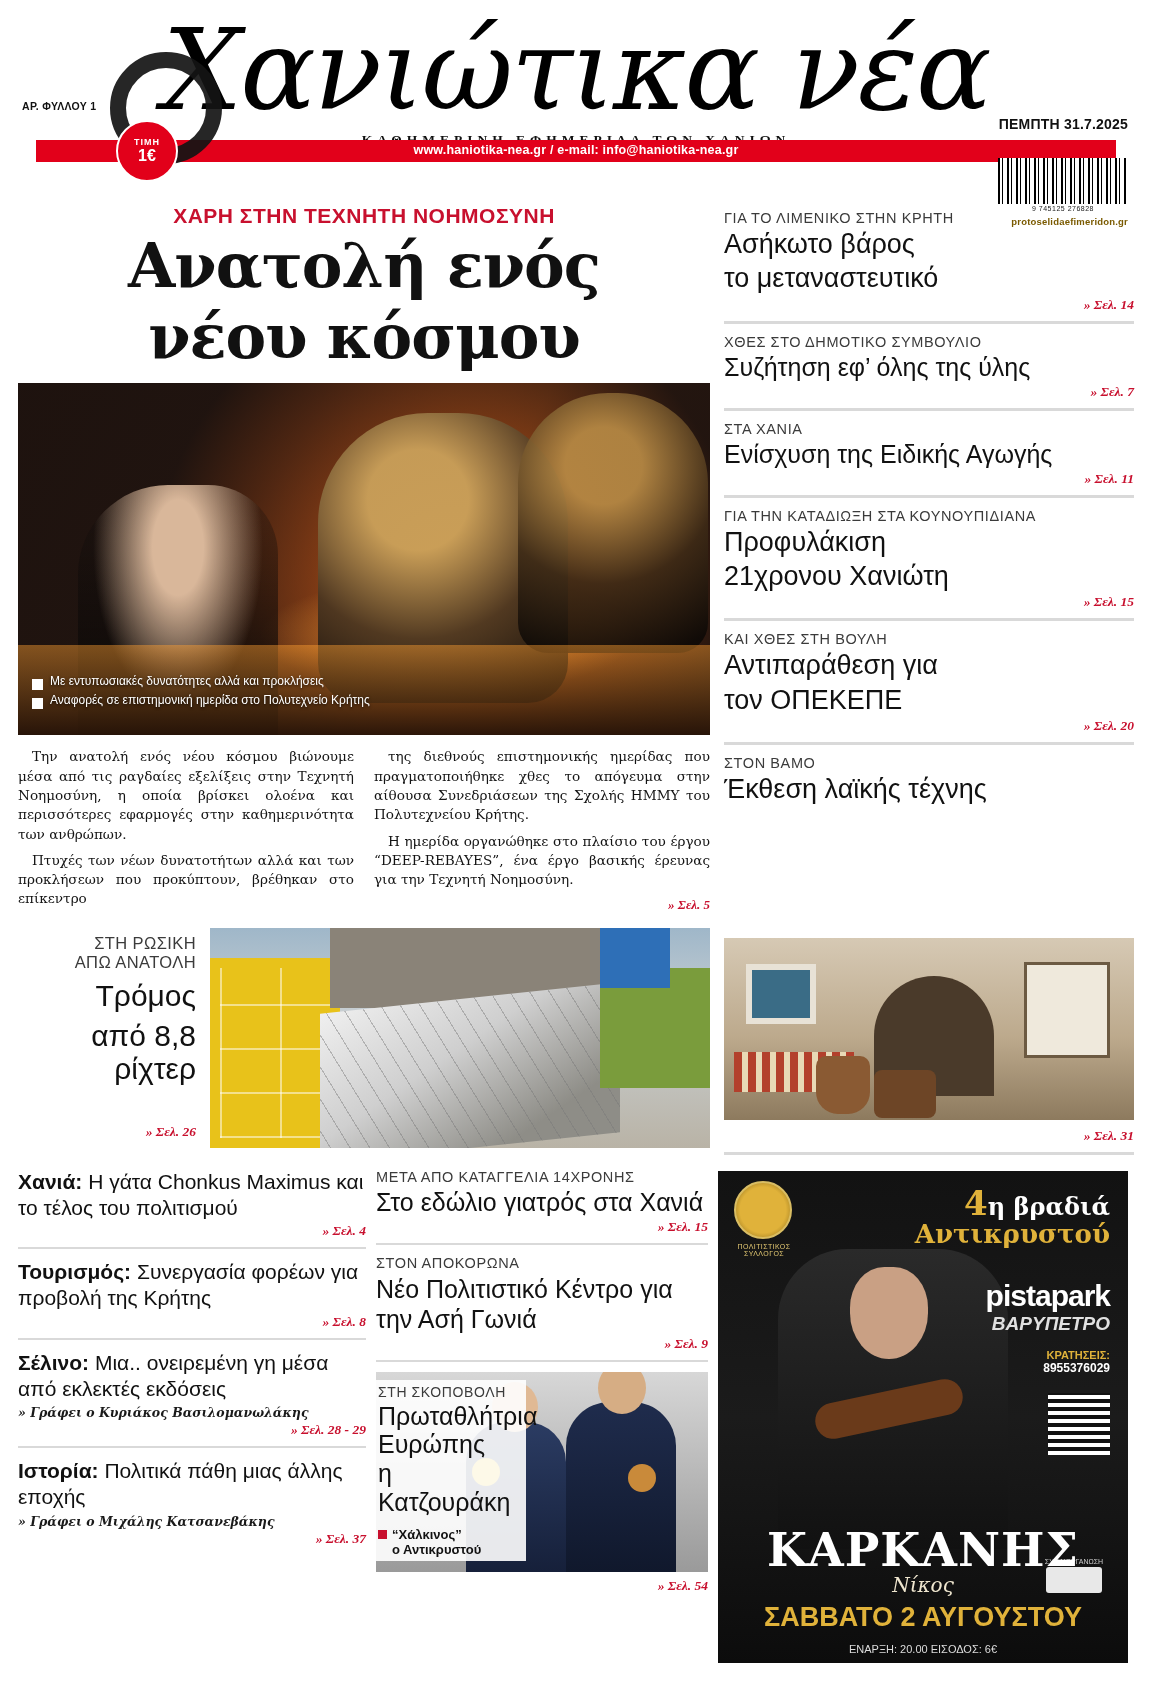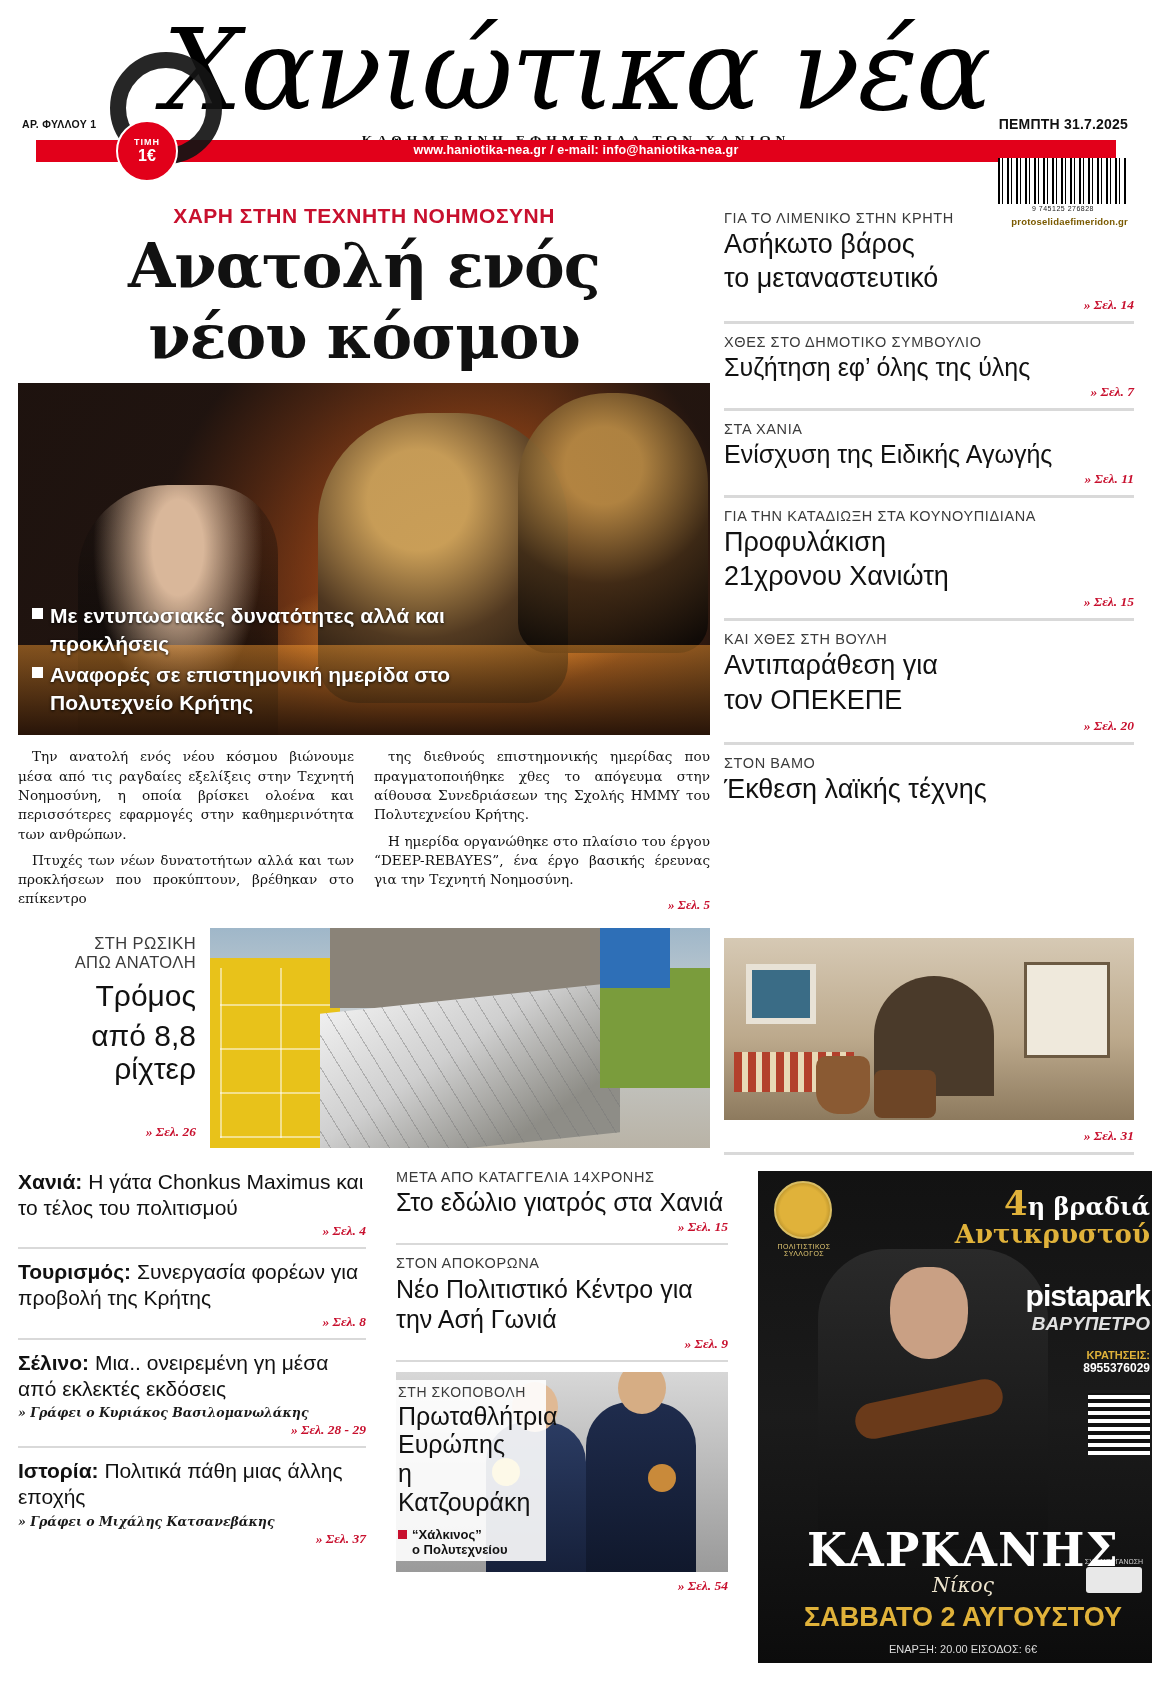--- a/index.html
+++ b/index.html
@@ -30,21 +30,21 @@
   .masthead-sub {
     text-align: center;
     font-size: 13.5px;
     letter-spacing: 5px;
     font-weight: 700;
     color: #111;
     margin-top: 6px;
     font-family: "Liberation Serif", serif;
   }
   .issue-left {
-    position: absolute; left: 4px; top: 118px;
+    position: absolute; left: 4px; top: 100px;
     font-size: 10.5px; font-weight: 700; letter-spacing: .3px;
   }
   .issue-right {
     position: absolute; right: 6px; top: 116px;
     font-size: 14px; font-weight: 700; letter-spacing: .2px;
   }
   .red-bar {
     position: absolute; left: 18px; right: 18px; top: 140px;
     height: 22px; background: #e2001a;
   }
@@ -128,22 +128,22 @@
   }
   .hero .desk {
     position:absolute; left:0; right:0; bottom:0; height: 90px;
     background: linear-gradient(180deg, rgba(255,160,50,.45), rgba(40,20,8,.95));
   }
   .hero .glow {
     position:absolute; left: 240px; bottom: 40px; width: 380px; height: 120px;
     background: radial-gradient(ellipse at center, rgba(255,170,60,.75), rgba(255,120,20,0) 70%);
   }
   .hero-bullets {
-    position: absolute; left: 14px; bottom: 16px; right: 250px;
-    color: #fff; font-weight: 700; font-size: 21px; line-height: 1.35;
+    position: absolute; left: 14px; bottom: 24px; right: 250px;
+    color: #fff; font-weight: 400; font-size: 12px; line-height: 1.35;
     text-shadow: 0 1px 3px rgba(0,0,0,.85);
   }
   .hero-bullets .b { display: flex; gap: 7px; align-items: flex-start; margin-bottom: 2px;}
   .sq { display:inline-block; width: 11px; height: 11px; background: #fff; margin-top: 6px; flex: none; }
 
   .lead-body { display:flex; gap: 20px; margin-top: 12px; }
   .lead-body .c {
     width: 336px;
     font-family: "DejaVu Serif", "Liberation Serif", serif;
     font-size: 13.6px; line-height: 1.42; text-align: justify; color:#141414;
@@ -200,21 +200,21 @@
      background:#4a3a2a; border-radius: 60px 60px 0 0; }
   .vam-win { position:absolute; left: 22px; top: 26px; width: 70px; height: 60px;
      background:#3a6c86; border: 6px solid #e8e2d6; }
   .vam-rug { position:absolute; left: 10px; bottom: 28px; width: 120px; height: 40px;
      background: repeating-linear-gradient(90deg,#b3402c 0 8px,#e8d9b6 8px 14px); }
   .vam-pic { position:absolute; right: 24px; top: 24px; width: 86px; height: 96px; background:#efe9dc; border:3px solid #6c5a42;}
   .vam-pot { position:absolute; left: 92px; bottom: 6px; width: 54px; height: 58px; background:#8a5a33; border-radius: 10px 10px 22px 22px;}
   .vam-pot2 { position:absolute; left: 150px; bottom: 2px; width: 62px; height: 48px; background:#6d4526; border-radius: 8px;}
 
   
-  .bottom { display:flex; gap: 30px; margin-top: 14px; }
+  .bottom { display:flex; gap: 10px; margin-top: 14px; }
   .bcol1 { width: 348px; }
   .bcol2 { width: 332px; }
   .bcol3 { width: 338px; }
 
   .brief { margin-bottom: 10px; }
   .brief .t { font-size: 21px; line-height: 1.25; color:#111; }
   .brief .t b { font-weight: 700; }
   .brief .byline {
     font-family: "DejaVu Serif","Liberation Serif",serif; font-style: italic;
     font-size: 12.5px; font-weight:700; color:#1a1a1a; margin-top: 3px;
@@ -476,21 +476,21 @@
           <div class="sp-medal2"></div>
         </div>
         <div style="position:absolute;left:0;top:8px;width:150px;background:rgba(255,255,255,.9);padding:4px 2px;">
           <div style="font-size:14px;letter-spacing:.6px;color:#3b3b3b;">ΣΤΗ ΣΚΟΠΟΒΟΛΗ</div>
           <div style="font-size:25px;line-height:1.15;margin-top:2px;">Πρωταθλήτρια</div>
           <div style="font-size:25px;line-height:1.15;">Ευρώπης</div>
           <div style="font-size:25px;line-height:1.15;">η Κατζουράκη</div>
           <div style="margin-top:10px;font-size:13px;font-weight:700;">
             <span class="mini-sq"></span><span>“Χάλκινος”</span>
           </div>
-          <div style="font-size:13px;font-weight:700;padding-left:14px;">ο Πολυτεχνείου</div>
+          <div style="font-size:13px;font-weight:700;padding-left:14px;">ο Αντικρυστού</div>
         </div>
         <div class="rt" style="margin-top:4px;"><span class="sel-red">»
           <span>Σελ. 54</span></span></div>
       </div>
     </div>
 
     <div class="bcol3">
       <div class="ad">
         <div class="logo-circ"></div>
         <div class="logo-txt">ΠΟΛΙΤΙΣΤΙΚΟΣ ΣΥΛΛΟΓΟΣ</div>

